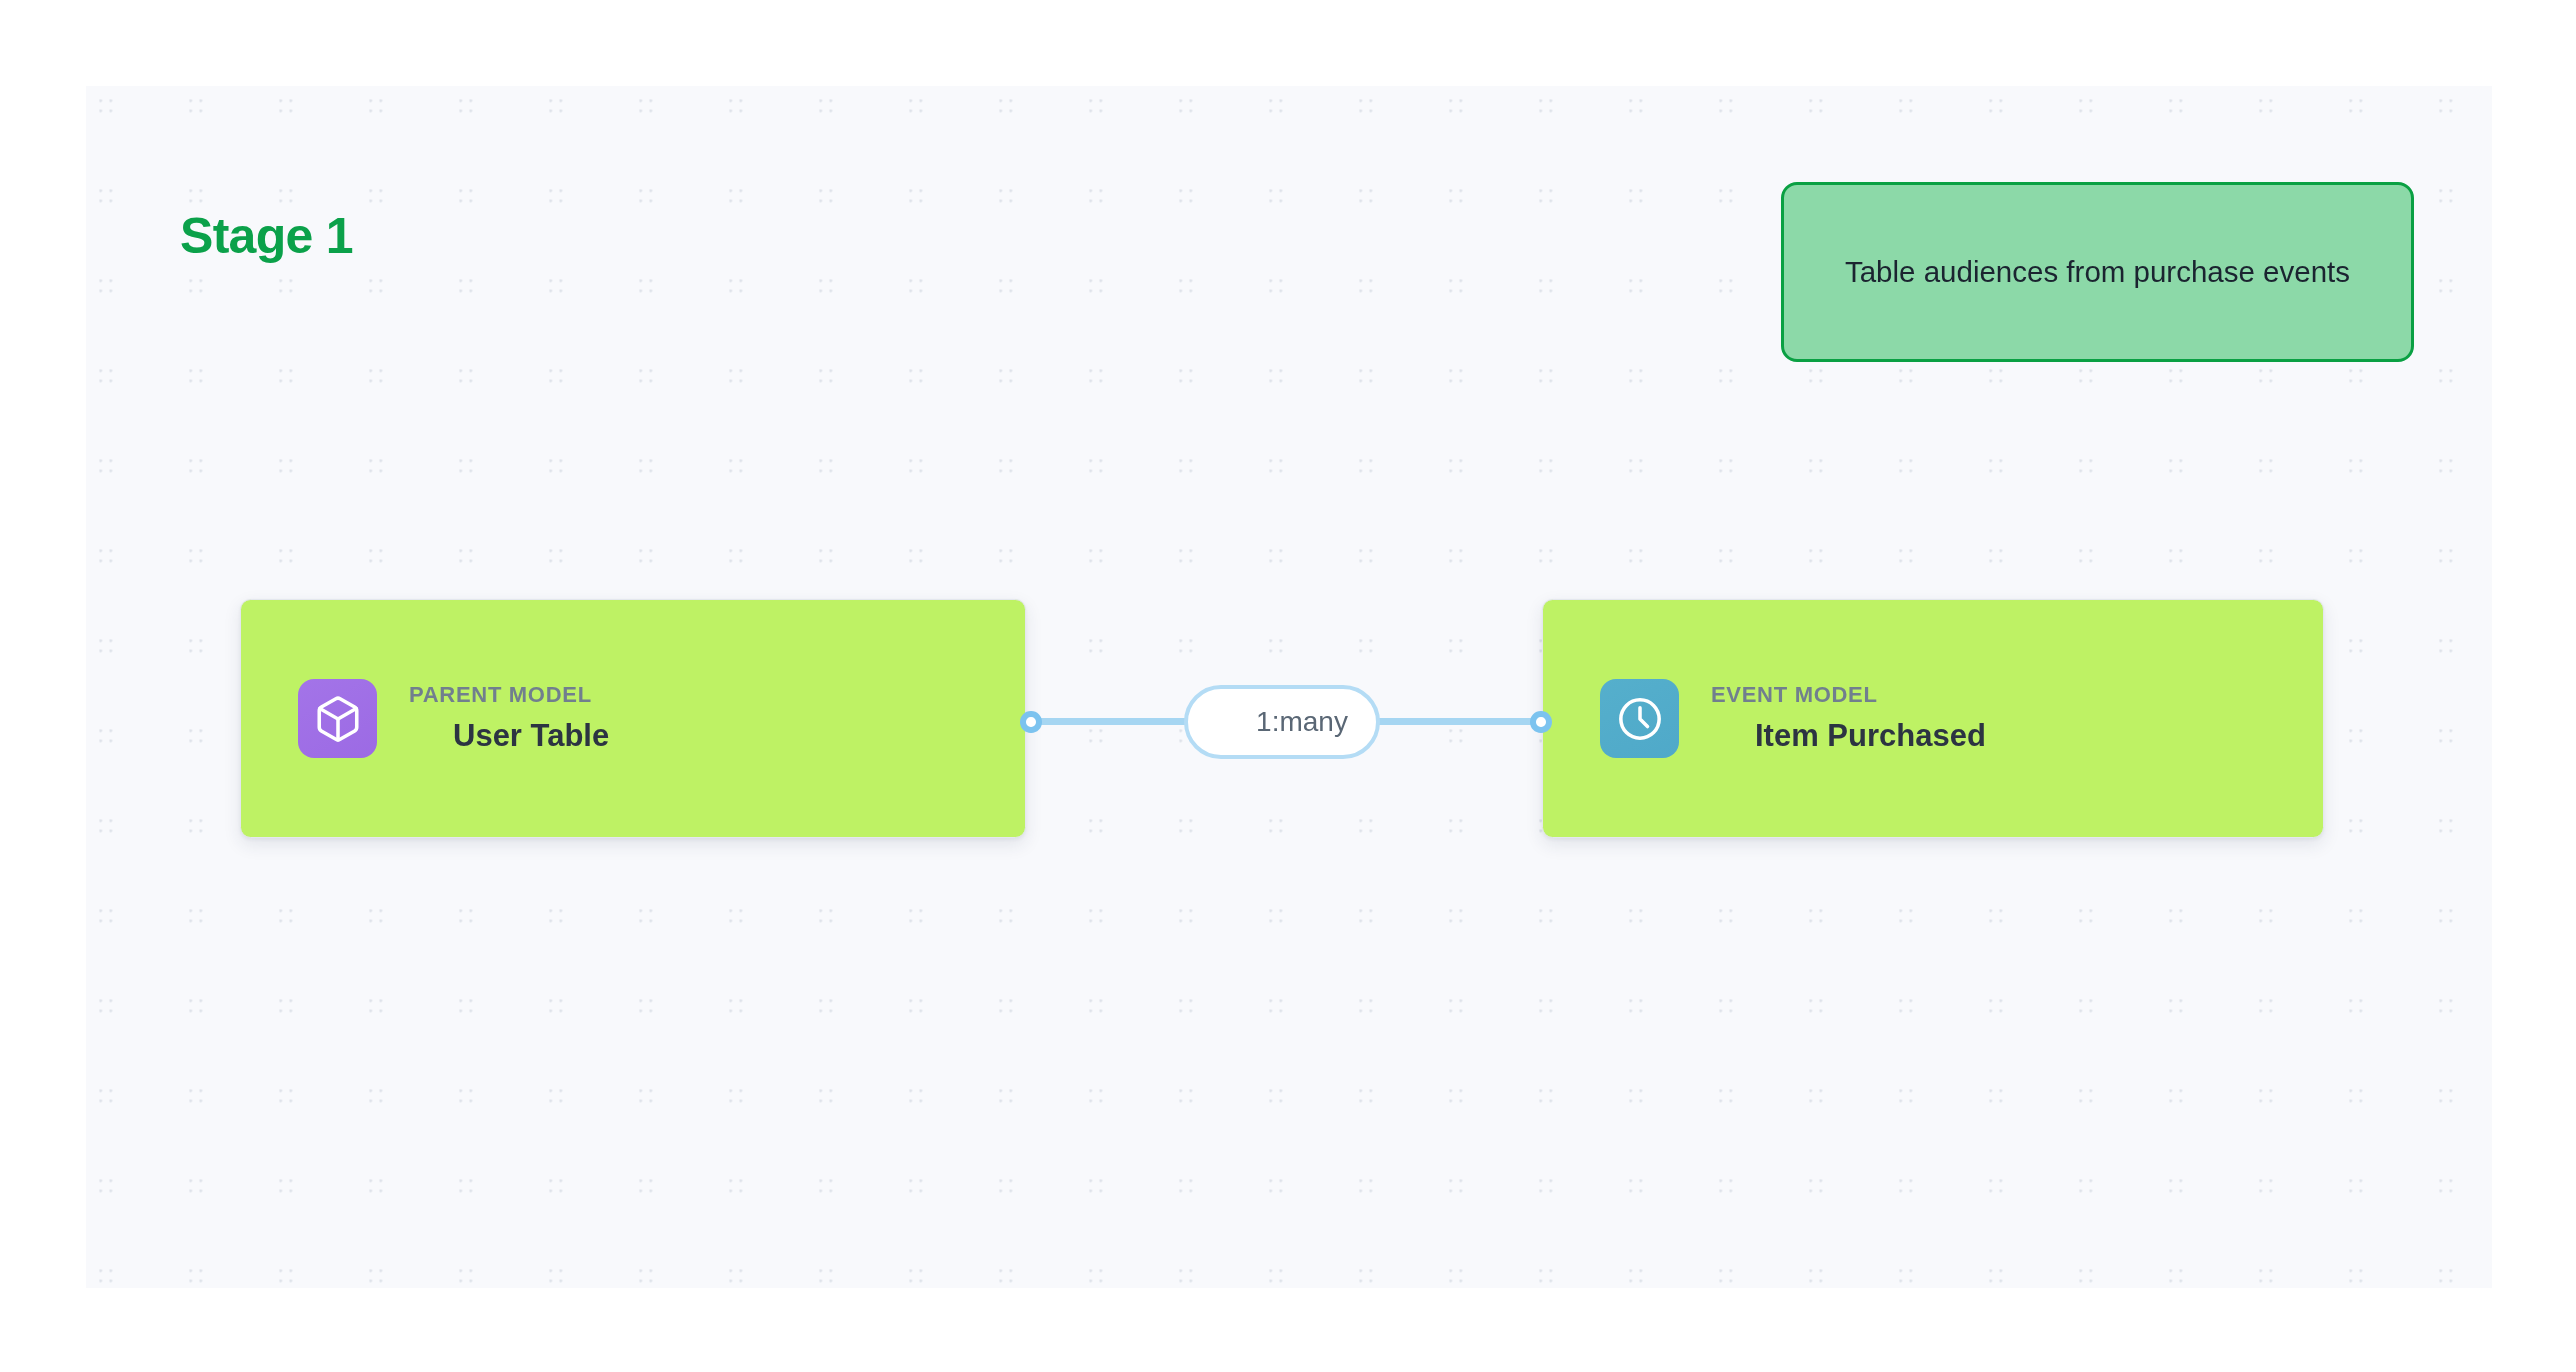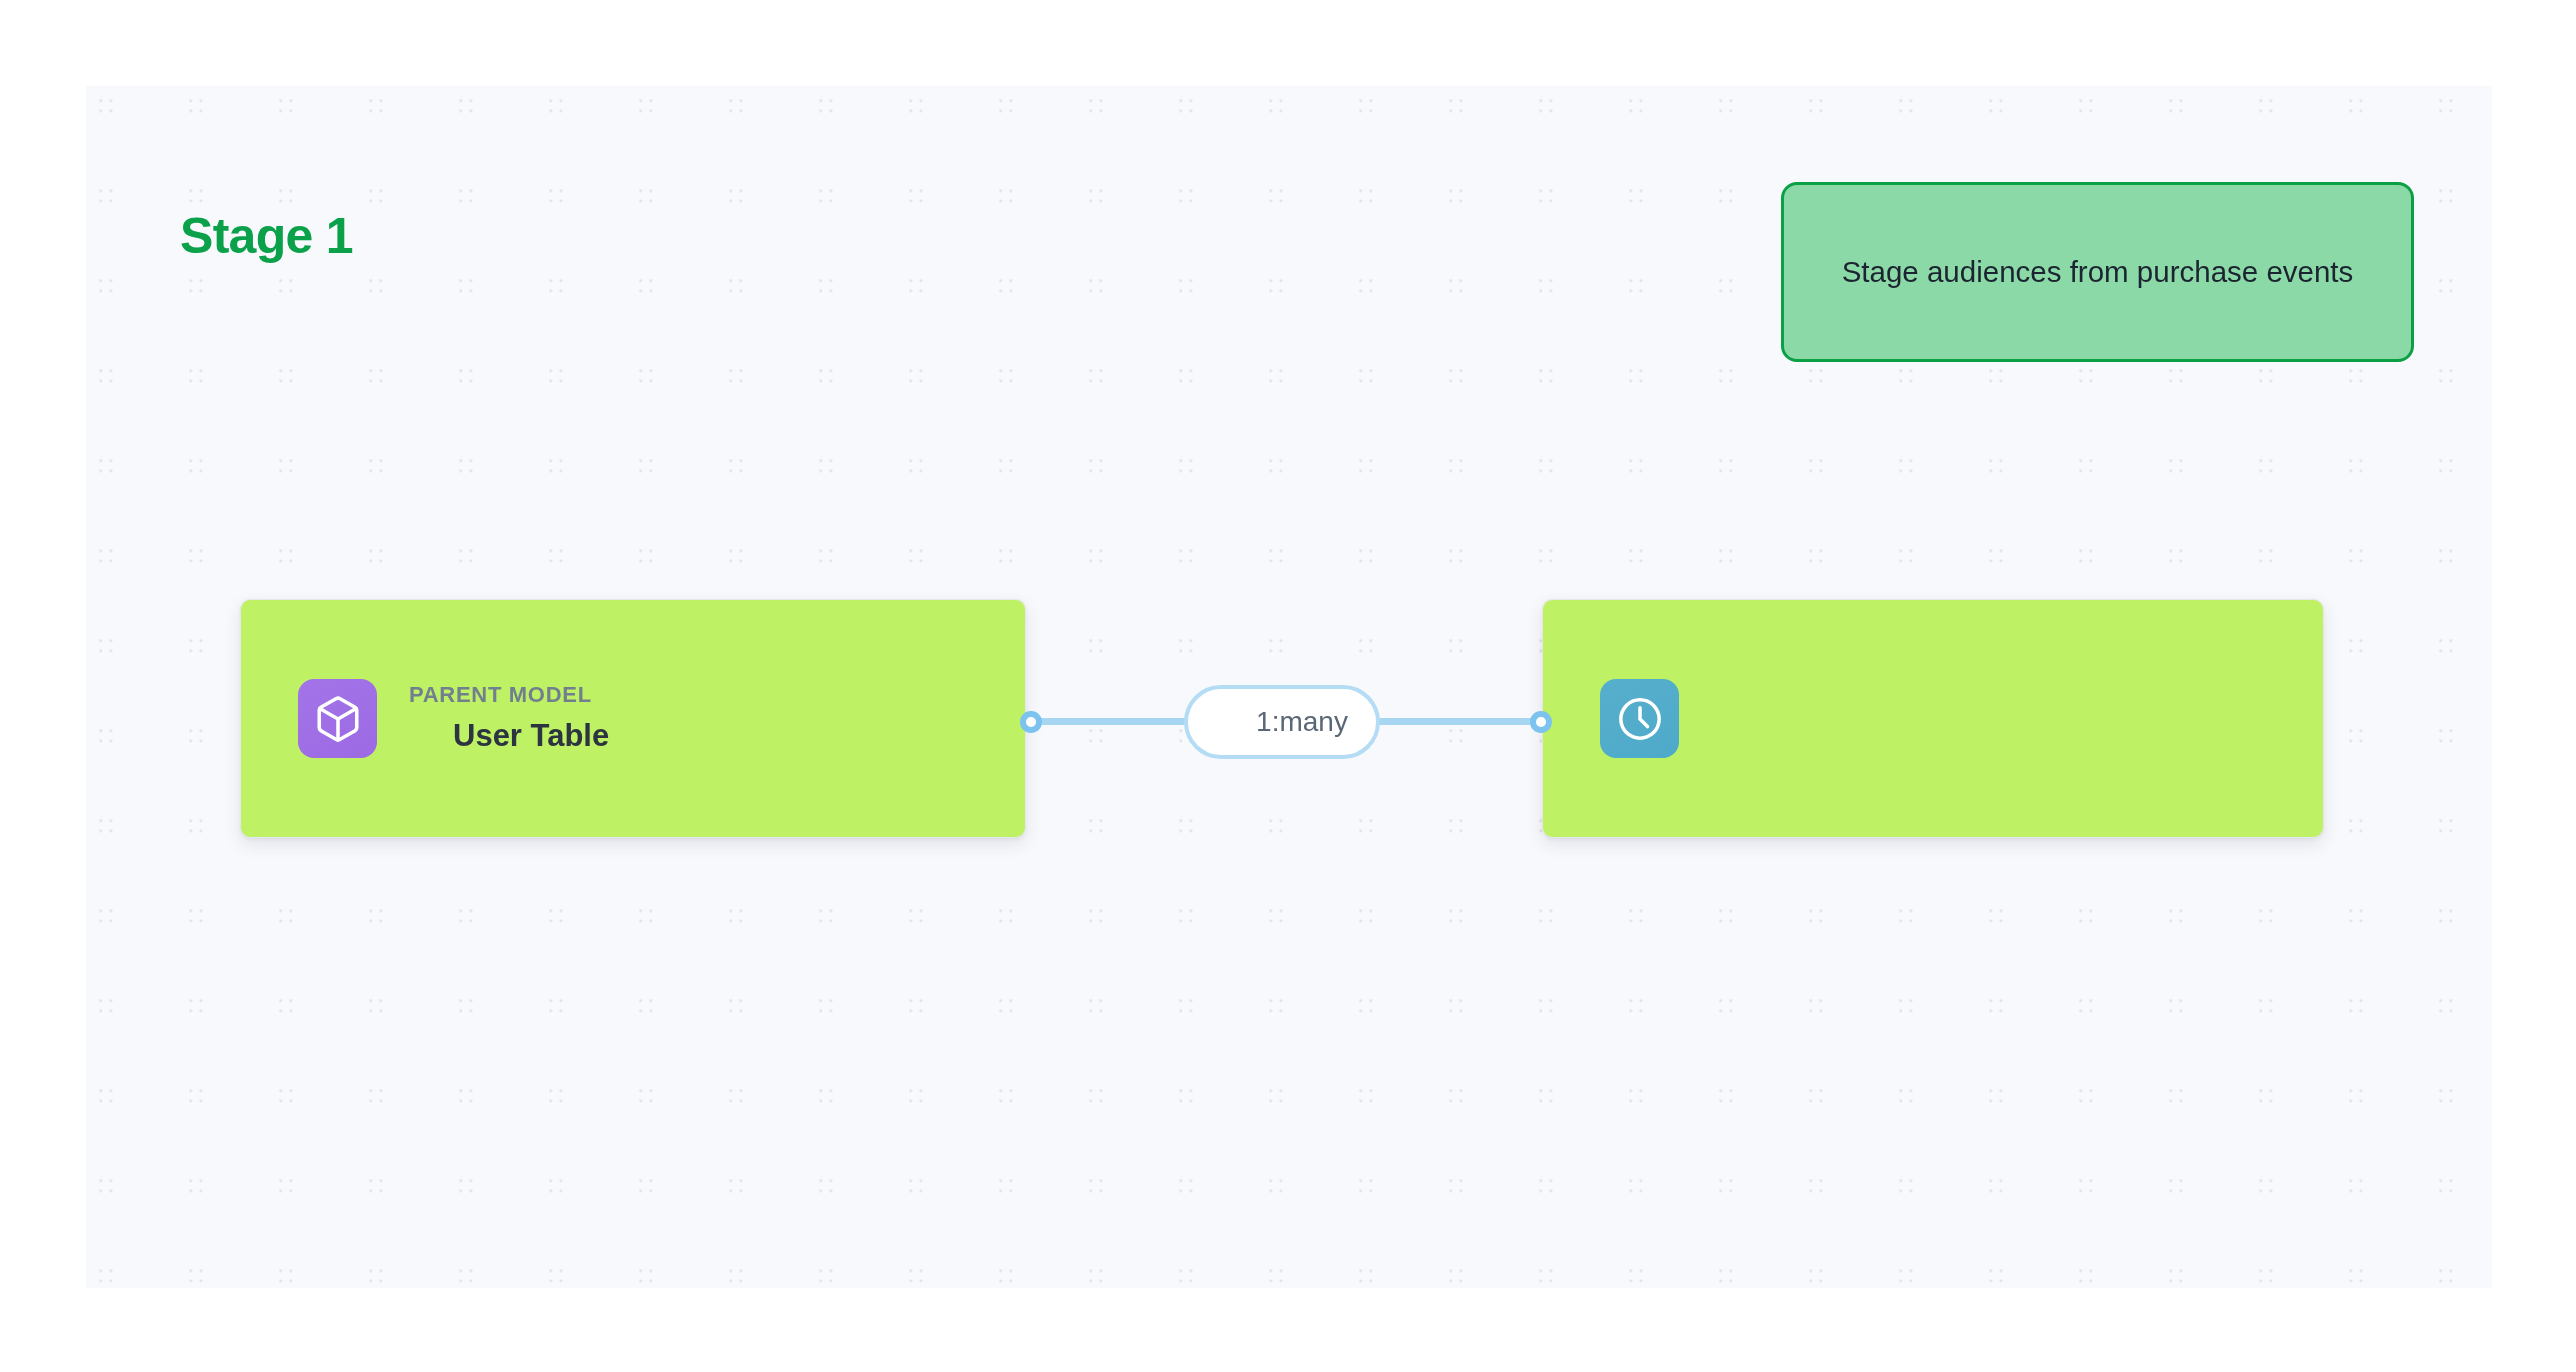--- a/index.html
+++ b/index.html
@@ -168,21 +168,21 @@
 </head>
 <body>
 
 <div id="canvas-panel" style="background-color: rgb(248, 249, 252); background-image: radial-gradient(circle at 1.3px 1.3px, rgb(223, 227, 234) 1.3px, transparent 1.6px), radial-gradient(circle at 1.3px 1.3px, rgb(223, 227, 234) 1.3px, transparent 1.6px), radial-gradient(circle at 1.3px 1.3px, rgb(223, 227, 234) 1.3px, transparent 1.6px), radial-gradient(circle at 1.3px 1.3px, rgb(223, 227, 234) 1.3px, transparent 1.6px); background-size: 90px 90px, 90px 90px, 90px 90px, 90px 90px; background-position: 13.4px 13.4px, 23.5px 13.4px, 13.4px 23.5px, 23.5px 23.5px;">
   
 </div>
 
 <div id="stage-title" style="color: rgb(11, 161, 74);">Stage 1</div>
 
 <div id="annotation-callout" style="background-color: rgb(140, 217, 168); border: 3.4px solid rgb(10, 160, 67);">
-  <span id="annotation-text" style="color: rgb(27, 36, 48);">Stage audiences from purchase events</span>
+  <span id="annotation-text" style="color: rgb(27, 36, 48);">Table audiences from purchase events</span>
 </div>
 
 <div class="model-card" id="card-parent">
   <div class="card-icon-tile" id="icon-tile-parent" style="background: linear-gradient(150deg, rgb(163, 116, 232) 0%, rgb(156, 106, 228) 100%);">
     <svg width="50" height="50" viewBox="0 0 24 24" fill="none" stroke="#ffffff" stroke-width="1.7" stroke-linecap="round" stroke-linejoin="round">
       <path d="M21 16V8a2 2 0 0 0-1-1.73l-7-4a2 2 0 0 0-2 0l-7 4A2 2 0 0 0 3 8v8a2 2 0 0 0 1 1.73l7 4a2 2 0 0 0 2 0l7-4A2 2 0 0 0 21 16z"></path>
       <polyline points="3.27 6.96 12 12.01 20.73 6.96"></polyline>
       <line x1="12" y1="22.08" x2="12" y2="12"></line>
     </svg>
   </div>
@@ -192,20 +192,24 @@
   </div>
 </div>
 
 <div class="model-card" id="card-event">
   <div class="card-icon-tile" id="icon-tile-event" style="background: linear-gradient(150deg, rgb(85, 175, 204) 0%, rgb(79, 169, 201) 100%);">
     <svg width="50" height="50" viewBox="0 0 24 24" fill="none" stroke="#ffffff" stroke-width="1.7" stroke-linecap="round" stroke-linejoin="round">
       <circle cx="12" cy="12" r="9.2"></circle>
       <polyline points="12 6.6 12 12 15.6 15.6"></polyline>
     </svg>
   </div>
+  <div class="card-text">
+    <div class="card-kicker">EVENT MODEL</div>
+    <div class="card-title">Item Purchased</div>
+  </div>
 </div>
 
 <div id="connector-line-left" style="background: rgb(166, 214, 242);"></div>
 <div id="connector-line-right" style="background: rgb(166, 214, 242);"></div>
 <div class="connector-handle" id="handle-source" style="border-color: rgb(124, 195, 239);"></div>
 <div class="connector-handle" id="handle-target" style="border-color: rgb(124, 195, 239);"></div>
 <div id="relationship-pill" style="border-color: rgb(180, 220, 245);">
   <span id="relationship-label" style="color: rgb(90, 103, 117); margin-left: 40px;">1:many</span>
 </div>
 

